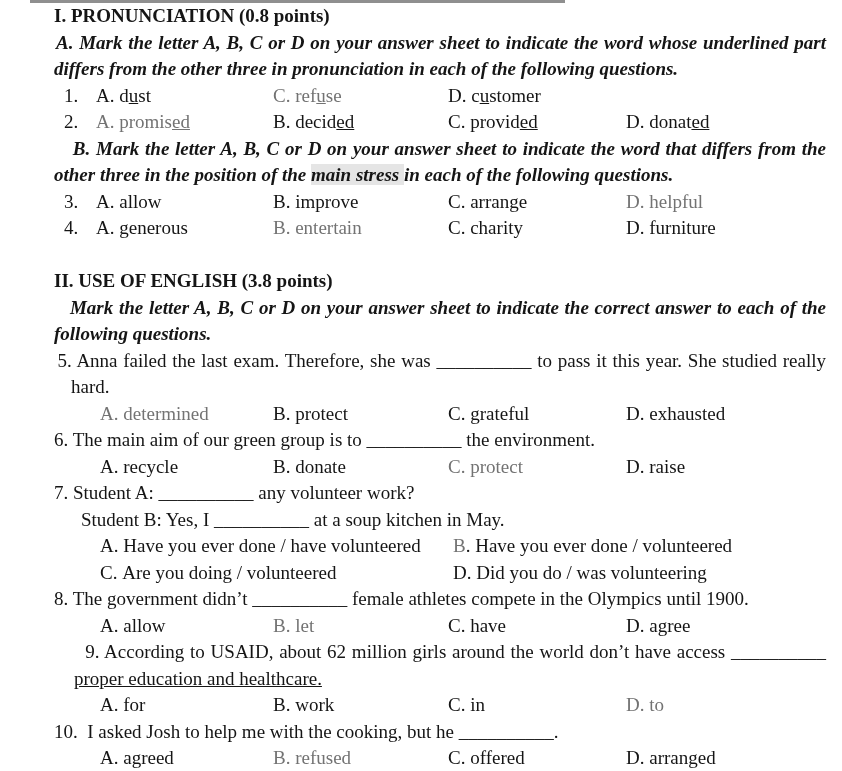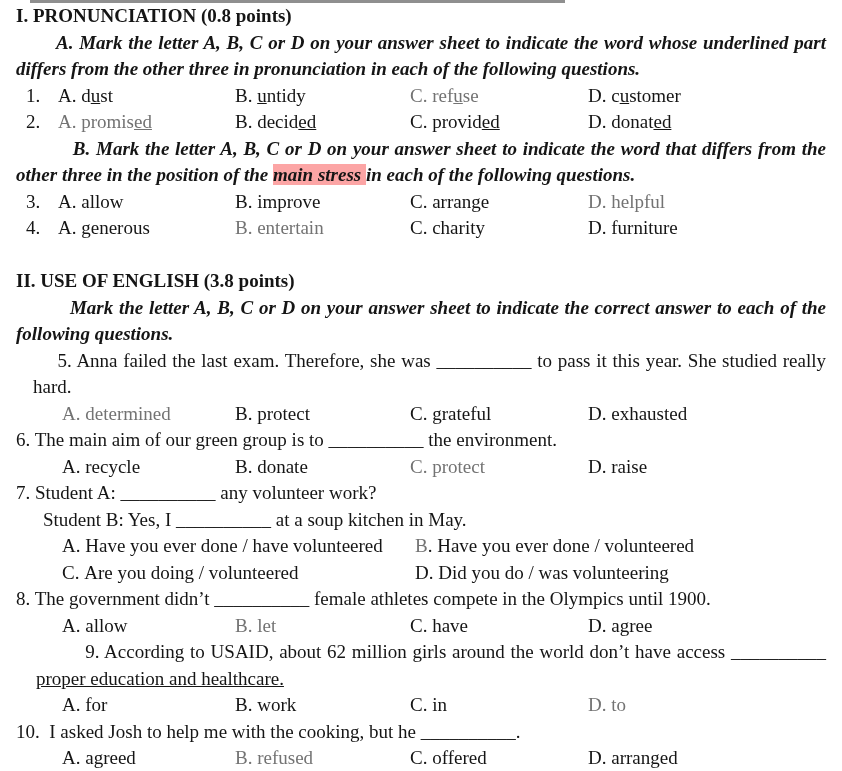--- a/index.html
+++ b/index.html
@@ -2,47 +2,46 @@
 <html><head>
 <meta charset="utf-8">
 <style>
   html,body{margin:0;padding:0;}
   body{
     width:842px;height:771px;background:#ffffff;color:#151515;
     font-family:"Liberation Serif",serif;font-size:19px;
     overflow:hidden;position:relative;
   }
   #topbar{position:absolute;top:0;left:30px;width:535px;height:3px;background:#8f8f8f;}
-  #doc{padding:3px 16px 0 16px;}
+  #doc{padding:3px 16px 0 16px;margin-left:38px;}
   .line{line-height:26.5px;white-space:nowrap;}
   .heading{font-weight:bold;}
   .instr{font-weight:bold;font-style:italic;}
   .stretch{word-spacing:1px;text-align:right;}
-  .hl{background:#fca5a5;}
+  .hl{background:#e5e5e5;}
   .red{color:#737373;}
   .u{text-decoration:underline;}
   .prow{display:grid;grid-template-columns:32px 177px 175px 178px auto;padding-left:10px;}
   .orow4{display:grid;grid-template-columns:173px 175px 178px auto;padding-left:46px;}
   .orow2{display:grid;grid-template-columns:353px auto;padding-left:46px;}
   .ind-sm{padding-left:17px;}
   .ind-md{padding-left:20px;text-decoration:underline;}
   .ind-lg{padding-left:27px;}
 </style>
 </head>
 <body>
 
 <div id="topbar"></div>
 <div id="doc">
     <div class="line heading">I. PRONUNCIATION (0.8 points)</div>
     <div class="line instr stretch"><span>A. Mark the letter A, B, C or D on your answer sheet to indicate the word whose underlined part</span></div>
     <div class="line instr"><span>differs from the other three in pronunciation in each of the following questions.</span></div>
     <div class="line prow">
       <span>1.</span>
       <span><span>A.&nbsp;</span><span>d</span><span class="u">u</span><span>st</span></span>
-      <span><span>B.&nbsp;</span><span class="u">u</span><span>ntidy</span></span>
       <span class="red"><span>C.&nbsp;</span><span>ref</span><span class="u">u</span><span>se</span></span>
       <span><span>D.&nbsp;</span><span>c</span><span class="u">u</span><span>stomer</span></span>
     </div>
     <div class="line prow">
       <span>2.</span>
       <span class="red"><span>A.&nbsp;</span><span>promis</span><span class="u">ed</span></span>
       <span><span>B.&nbsp;</span><span>decid</span><span class="u">ed</span></span>
       <span><span>C.&nbsp;</span><span>provid</span><span class="u">ed</span></span>
       <span><span>D.&nbsp;</span><span>donat</span><span class="u">ed</span></span>
     </div>

